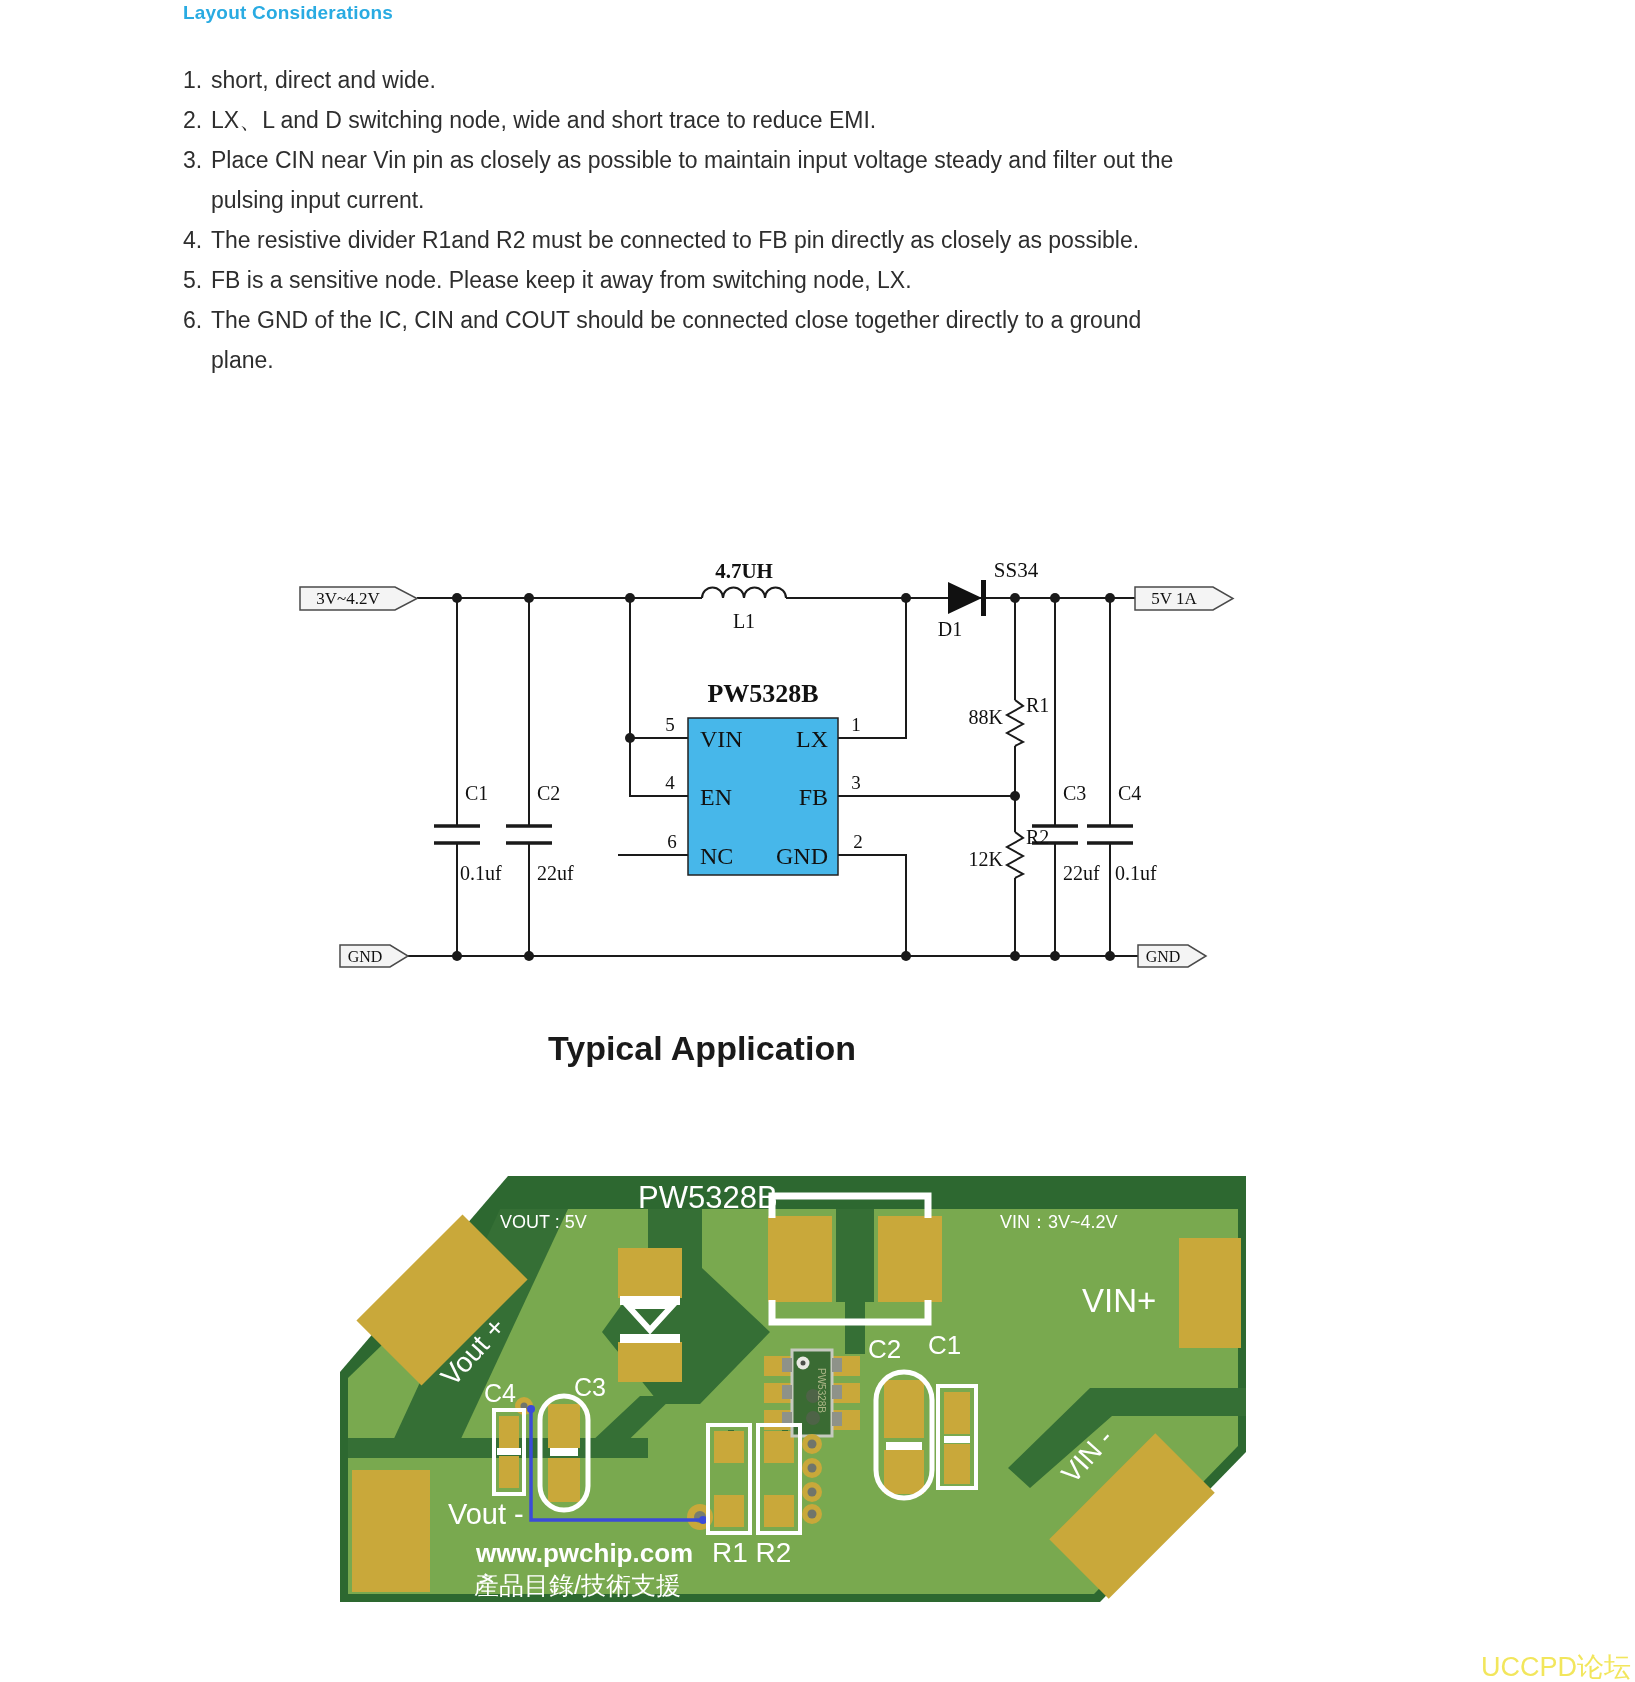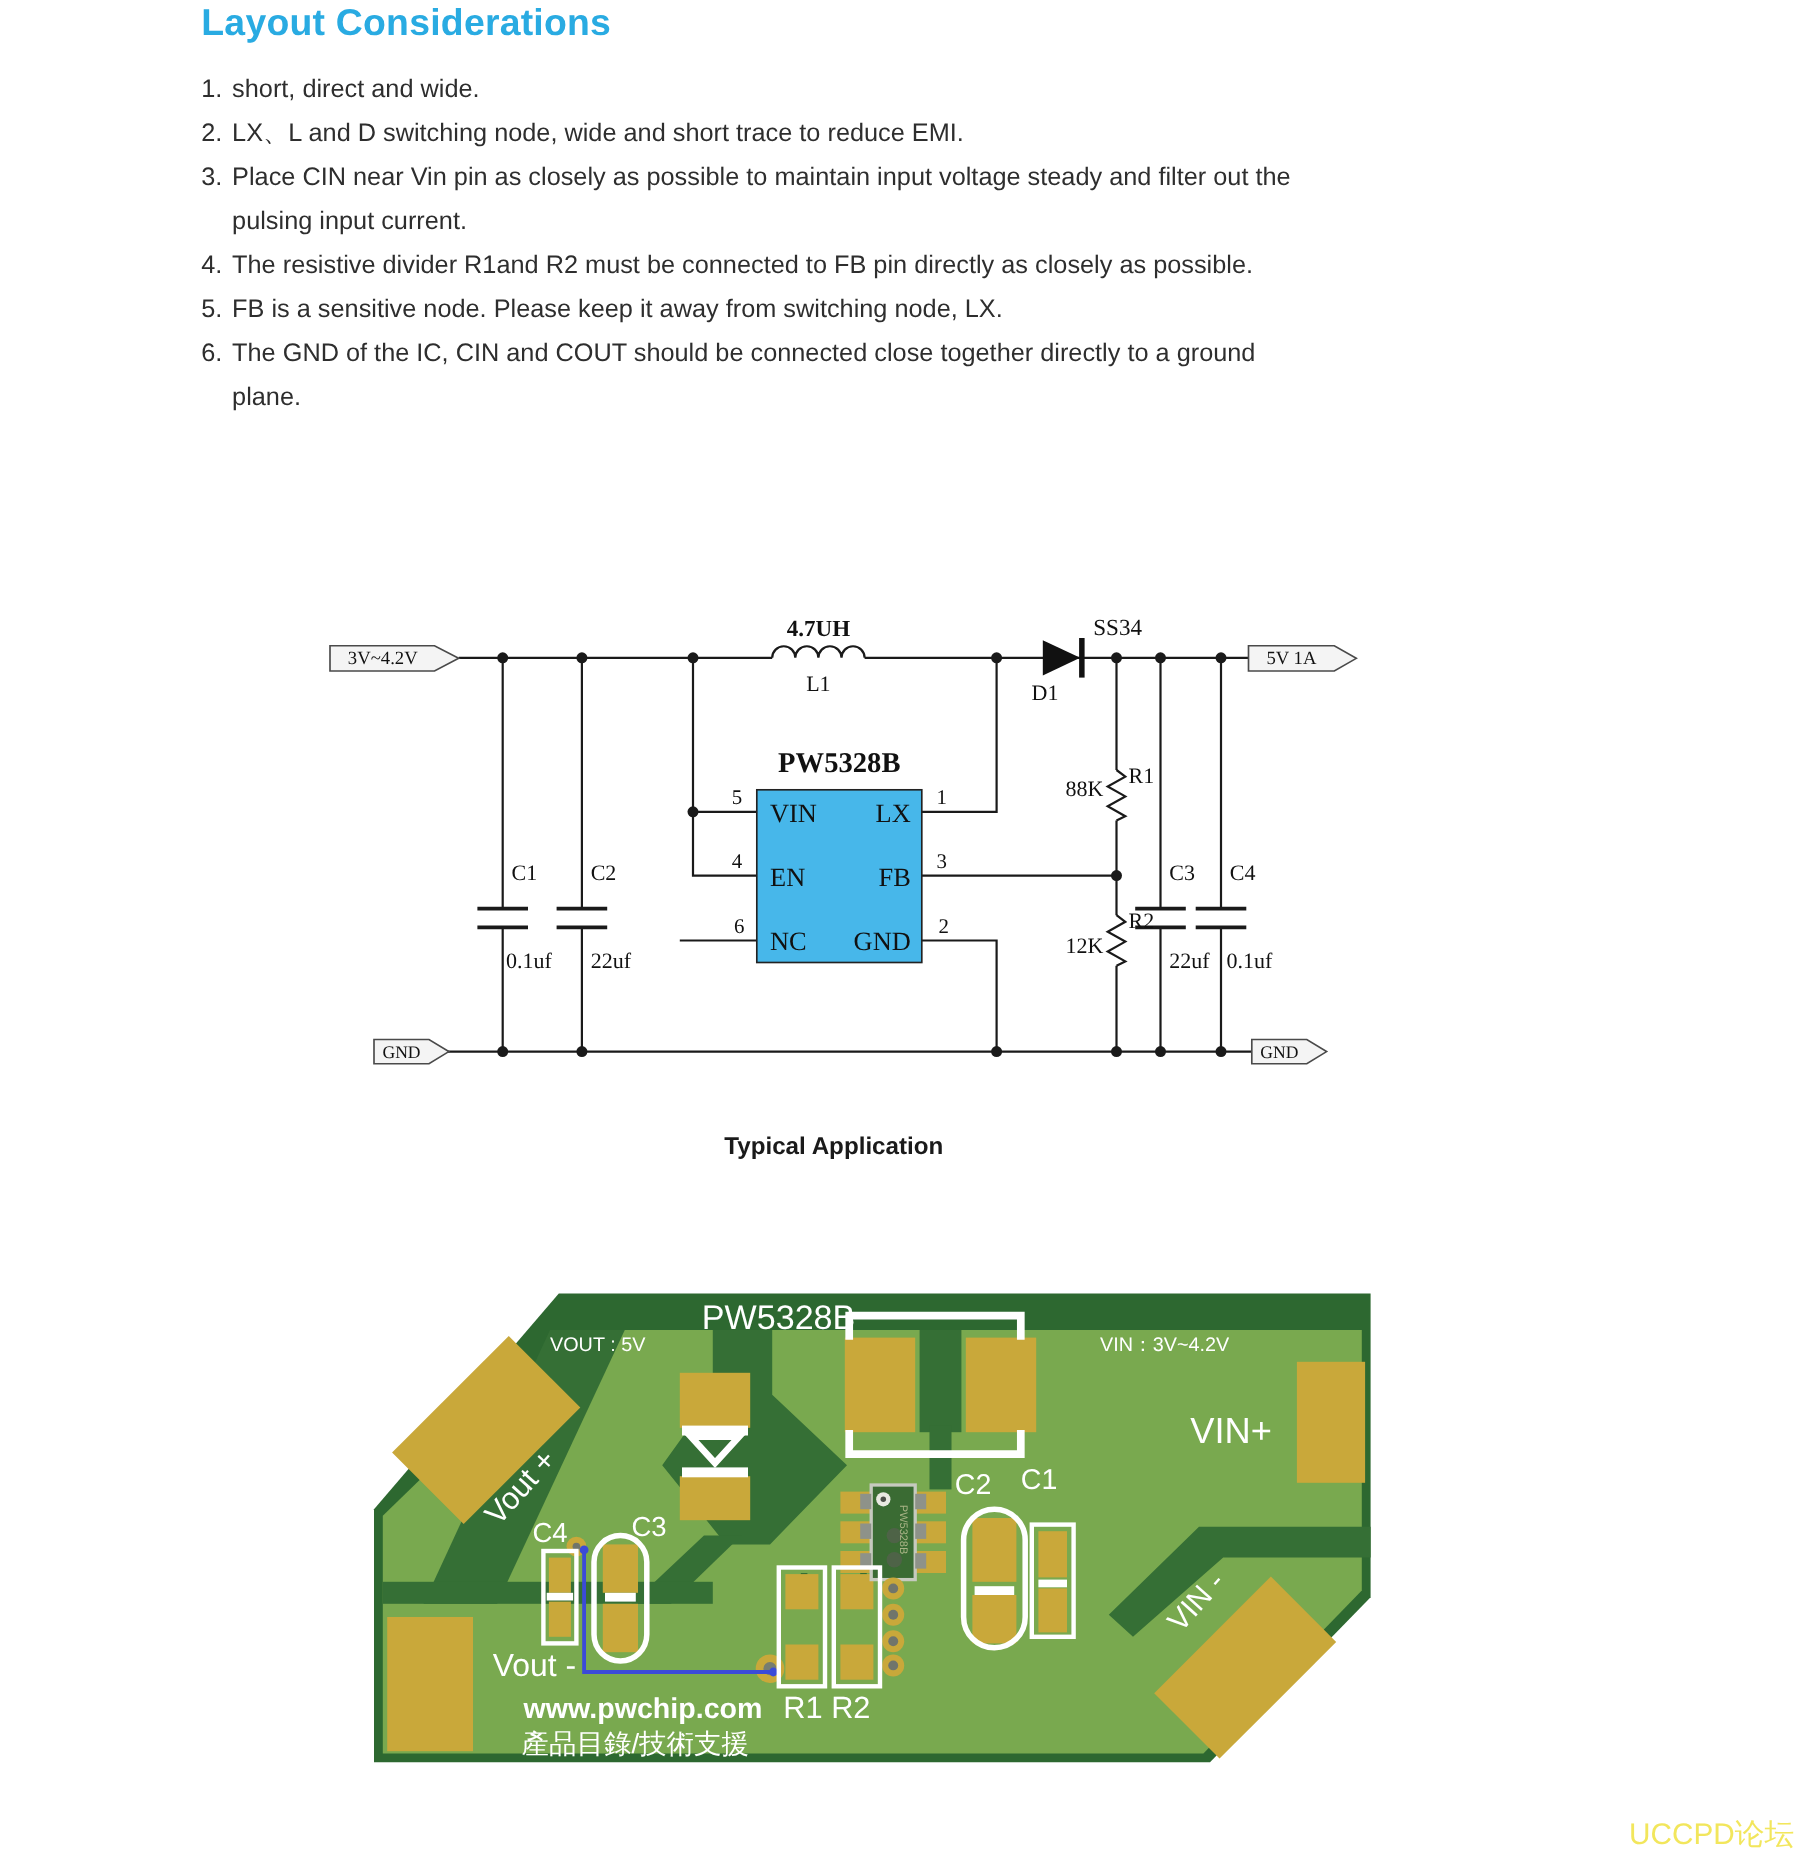--- a/index.html
+++ b/index.html
@@ -1,23 +1,23 @@
 <!DOCTYPE html>
 <html><head>
 <meta charset="utf-8">
 <style>
   html,body{margin:0;padding:0;background:#ffffff;}
   #page{position:relative;width:1635px;height:1682px;background:#ffffff;overflow:hidden;
         font-family:"Liberation Sans",sans-serif;}
-  #title{position:absolute;left:183px;top:2px;font-size:34px;font-weight:bold;color:#29abe2;letter-spacing:0.2px;}
+  #title{position:absolute;left:183px;top:2px;font-size:19px;font-weight:bold;color:#29abe2;letter-spacing:0.2px;}
   #list{position:absolute;left:183px;top:60px;width:1250px;font-size:23px;color:#2e2e2e;line-height:40px;}
   .list-item{display:flex;align-items:flex-start;}
   .list-item .num{flex:0 0 28px;}
   .list-item .lines{flex:1;}
-  .caption{position:absolute;font-size:22px;font-weight:bold;color:#1a1a1a;text-align:center;width:420px;}
+  .caption{position:absolute;font-size:34px;font-weight:bold;color:#1a1a1a;text-align:left;width:420px;}
   #caption-typical{left:548px;top:1029px;}
   #caption-suggested{left:495px;top:1634px;}
   #watermark{position:absolute;right:4px;top:1649px;font-size:27px;color:#f2e65c;}
   svg{position:absolute;left:0;top:0;}
   .wire{stroke:#1a1a1a;stroke-width:2;fill:none;}
   .plate{stroke:#1a1a1a;stroke-width:3.5;fill:none;}
   .dot{fill:#1a1a1a;}
   .flag{fill:#f4f4f4;stroke:#4a4a4a;stroke-width:1.5;}
   .stext{font-family:"Liberation Serif",serif;fill:#111;}
   .silk{fill:#ffffff;font-family:"Liberation Sans",sans-serif;}

